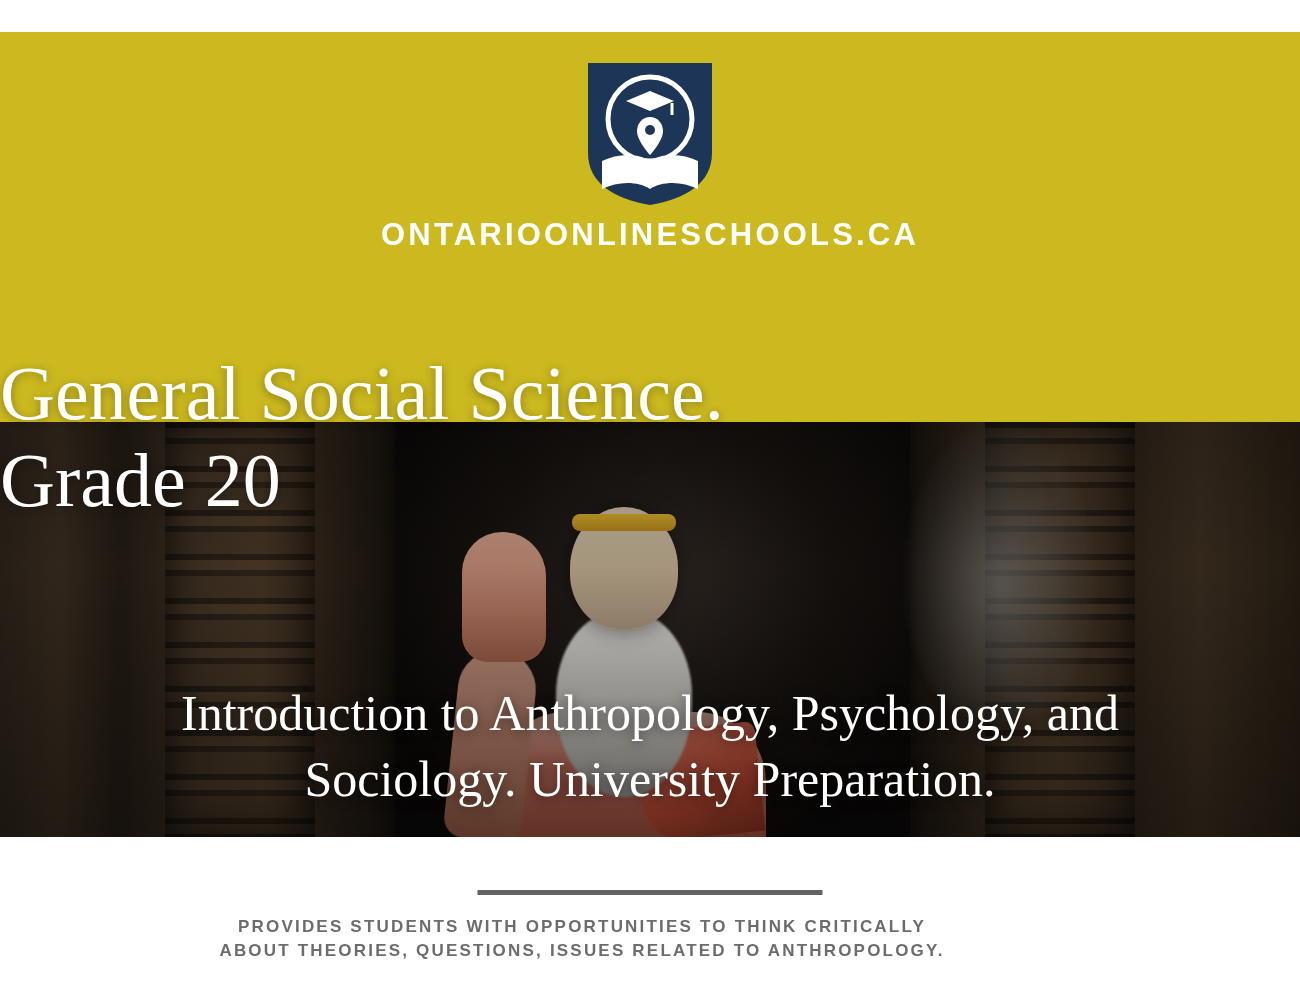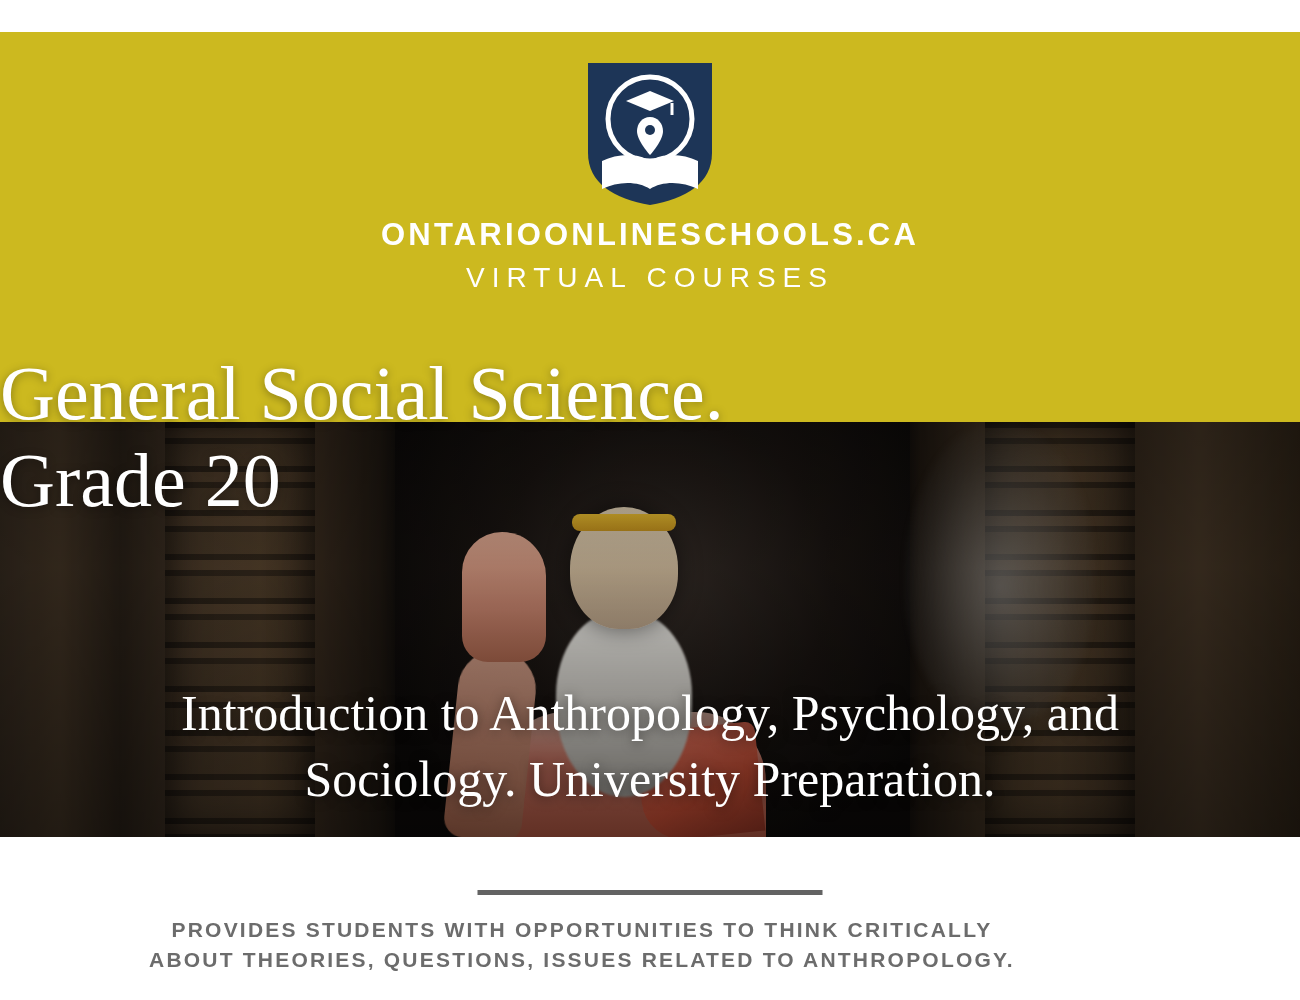--- a/index.html
+++ b/index.html
@@ -262,21 +262,21 @@
     background: #636363;
   }
   .footer-text {
     position: absolute;
     top: 78px;
     left: 0;
     width: 1164px;
     text-align: center;
     color: #6c6c6c;
     font-family: "Liberation Sans", sans-serif;
-    font-size: 21px;
+    font-size: 17px;
     font-weight: bold;
     letter-spacing: 2.2px;
     line-height: 1.42;
     text-transform: uppercase;
     padding: 0 90px;
     box-sizing: border-box;
   }
   .bottom-bar {
     position: absolute;
     bottom: 0;
@@ -303,21 +303,20 @@
         <path d="M90 46 v12" stroke="#ffffff" stroke-width="3" fill="none"></path>
         <path d="M68 60 c8 0 13 7 13 14 c0 10 -13 24 -13 24 c0 0 -13 -14 -13 -24 c0 -7 5 -14 13 -14 z" fill="#ffffff"></path>
         <circle cx="68" cy="73" r="5" fill="#1d3557"></circle>
         <path d="M20 104 C36 96 56 96 68 104 C80 96 100 96 116 104 L116 132 C100 124 80 124 68 132 C56 124 36 124 20 132 Z" fill="#ffffff"></path>
       </svg>
     </div>
   </div>
 
   <div class="brand-wrap">
     <div class="brand-name">ONTARIOONLINESCHOOLS.CA</div>
-    <div class="brand-sub">VIRTUAL COURSES</div>
   </div>
 
   <div class="photo">
     <div class="photo-bg"></div>
     <div class="door-left"></div>
     <div class="door-right"></div>
     <div class="doorway">
       <div class="halo"></div>
     </div>
     <div class="figure-body"></div>

